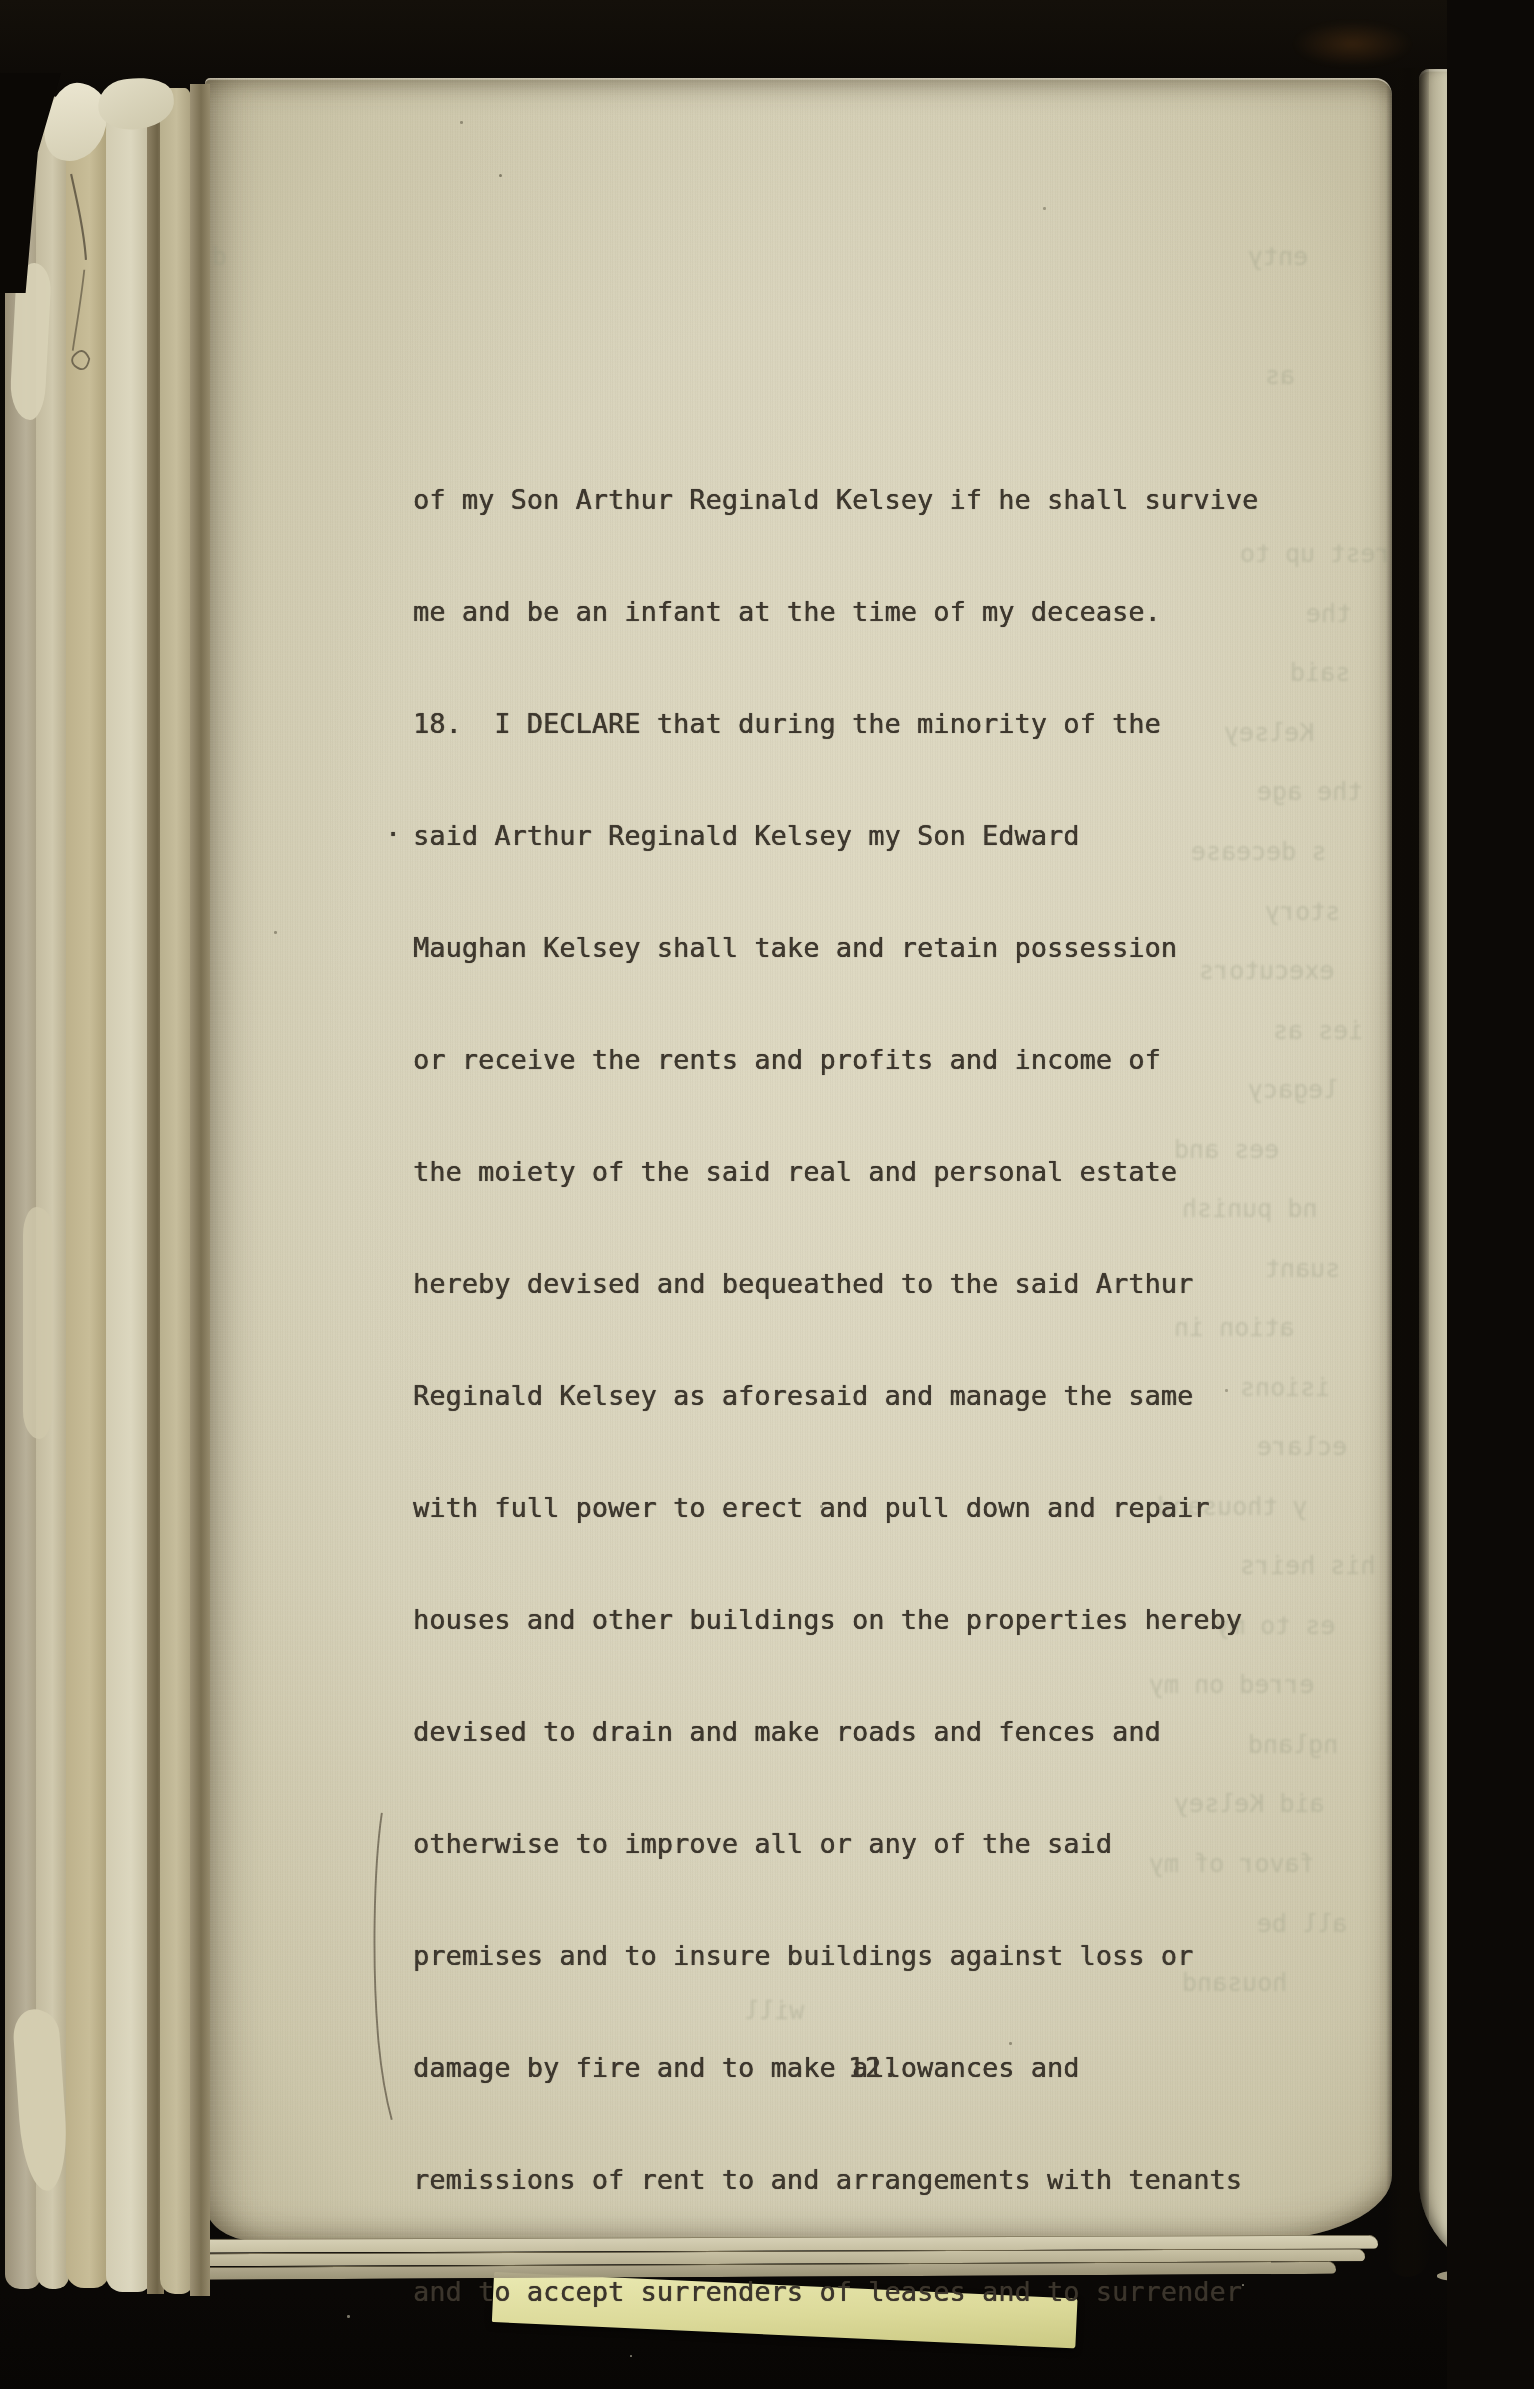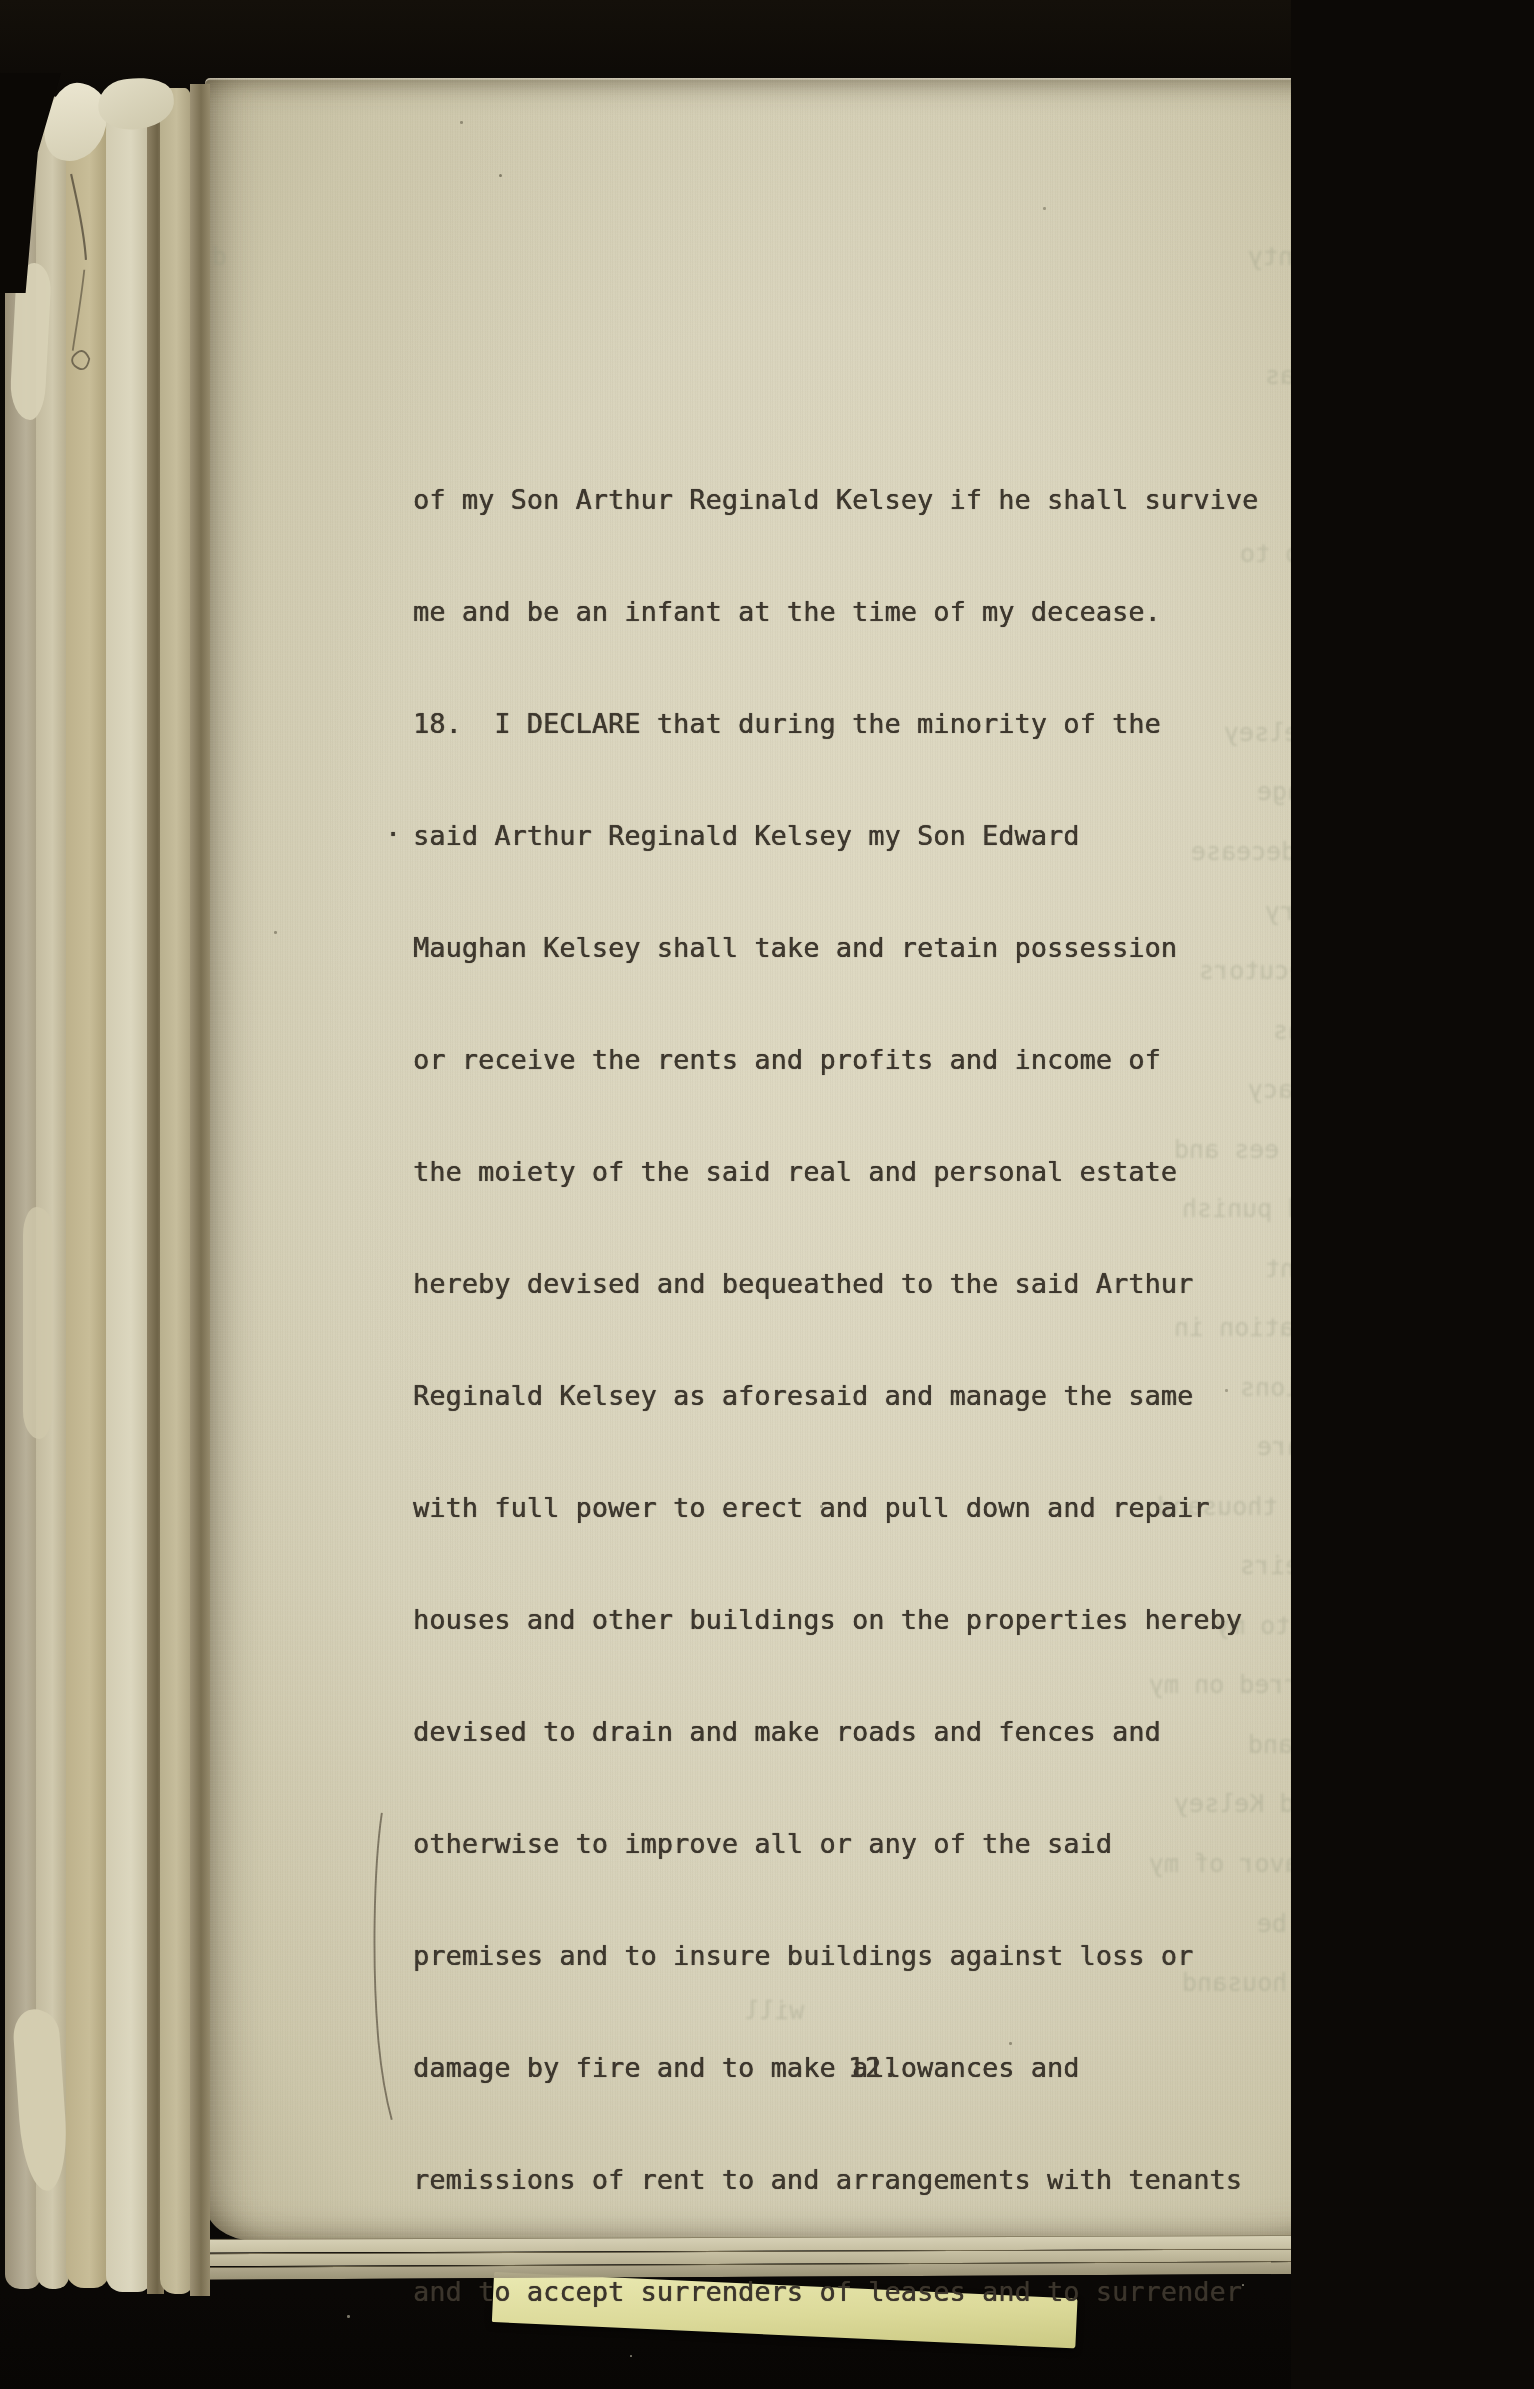--- a/index.html
+++ b/index.html
@@ -1,16 +1,16 @@
 <!DOCTYPE html>
 <html style="font-size:13.2px"><head>
 <meta charset="utf-8">
 <style>
   html,body{margin:0;padding:0;background:#0c0906;}
-  #stage{position:relative;width:1291px;height:2389px;overflow:hidden;background:
+  #stage{position:relative;width:1447px;height:2389px;overflow:hidden;background:
     linear-gradient(180deg,#14100a 0%,#0c0906 4%,#0a0806 96%,#080604 100%);
     font-family:"DejaVu Sans Mono","Liberation Mono",monospace;}
   #stage *{position:absolute;}
 
   
   .right-page{left:1419px;top:69px;width:116px;height:2203px;
     background:linear-gradient(90deg,#a59d82 0%,#c9c4aa 22%,#d4d0b7 55%,#d7d3ba 100%);
     border-radius:10px 0 0 91px;
     box-shadow:inset 8.3px 0 13.2px -5px rgba(20,15,8,.6), inset 0 2.5px 0 rgba(238,233,214,.5);}
   .right-page-bottom{left:1437px;top:2269px;width:98px;height:13.2px;background:#b5ad90;

